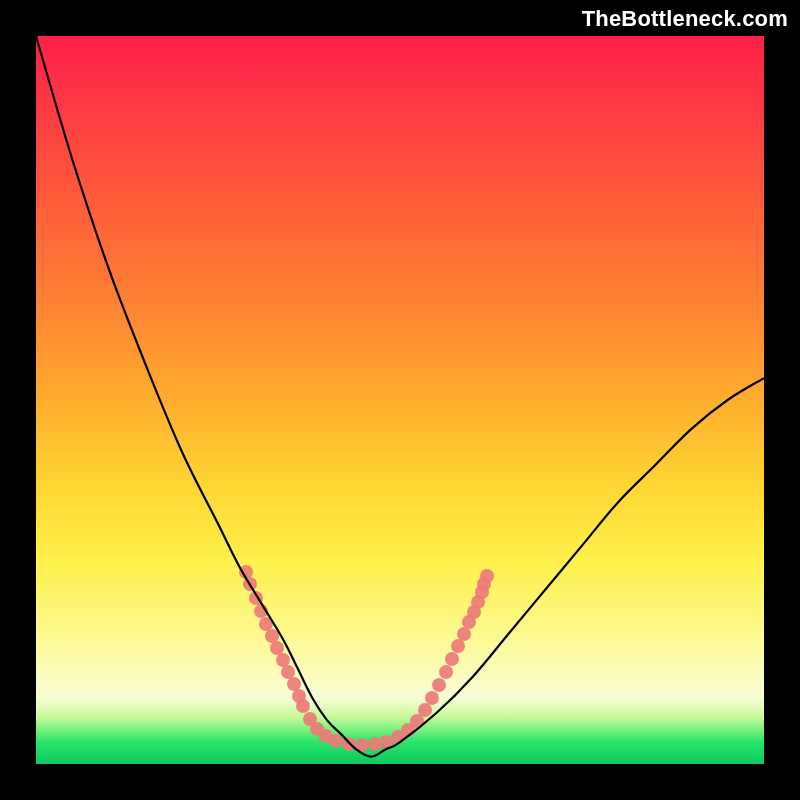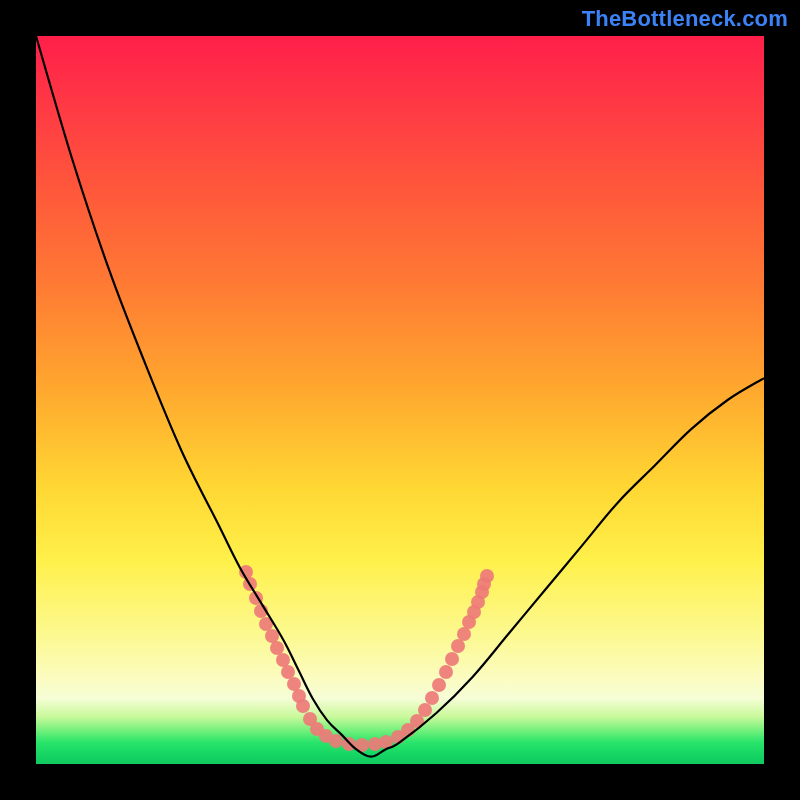--- a/index.html
+++ b/index.html
@@ -44,21 +44,21 @@
       #10c95f 100%
     );
   }
   .watermark {
     position: absolute;
     top: 6px;
     right: 12px;
     font-family: Arial, Helvetica, sans-serif;
     font-size: 22px;
     font-weight: 600;
-    color: #3b82f6;
+    color: #ffffff;
     letter-spacing: 0.2px;
     user-select: none;
     margin-left: 7px;
   }
   svg.curve {
     position: absolute;
     left: 0;
     top: 0;
     width: 728px;
     height: 728px;

